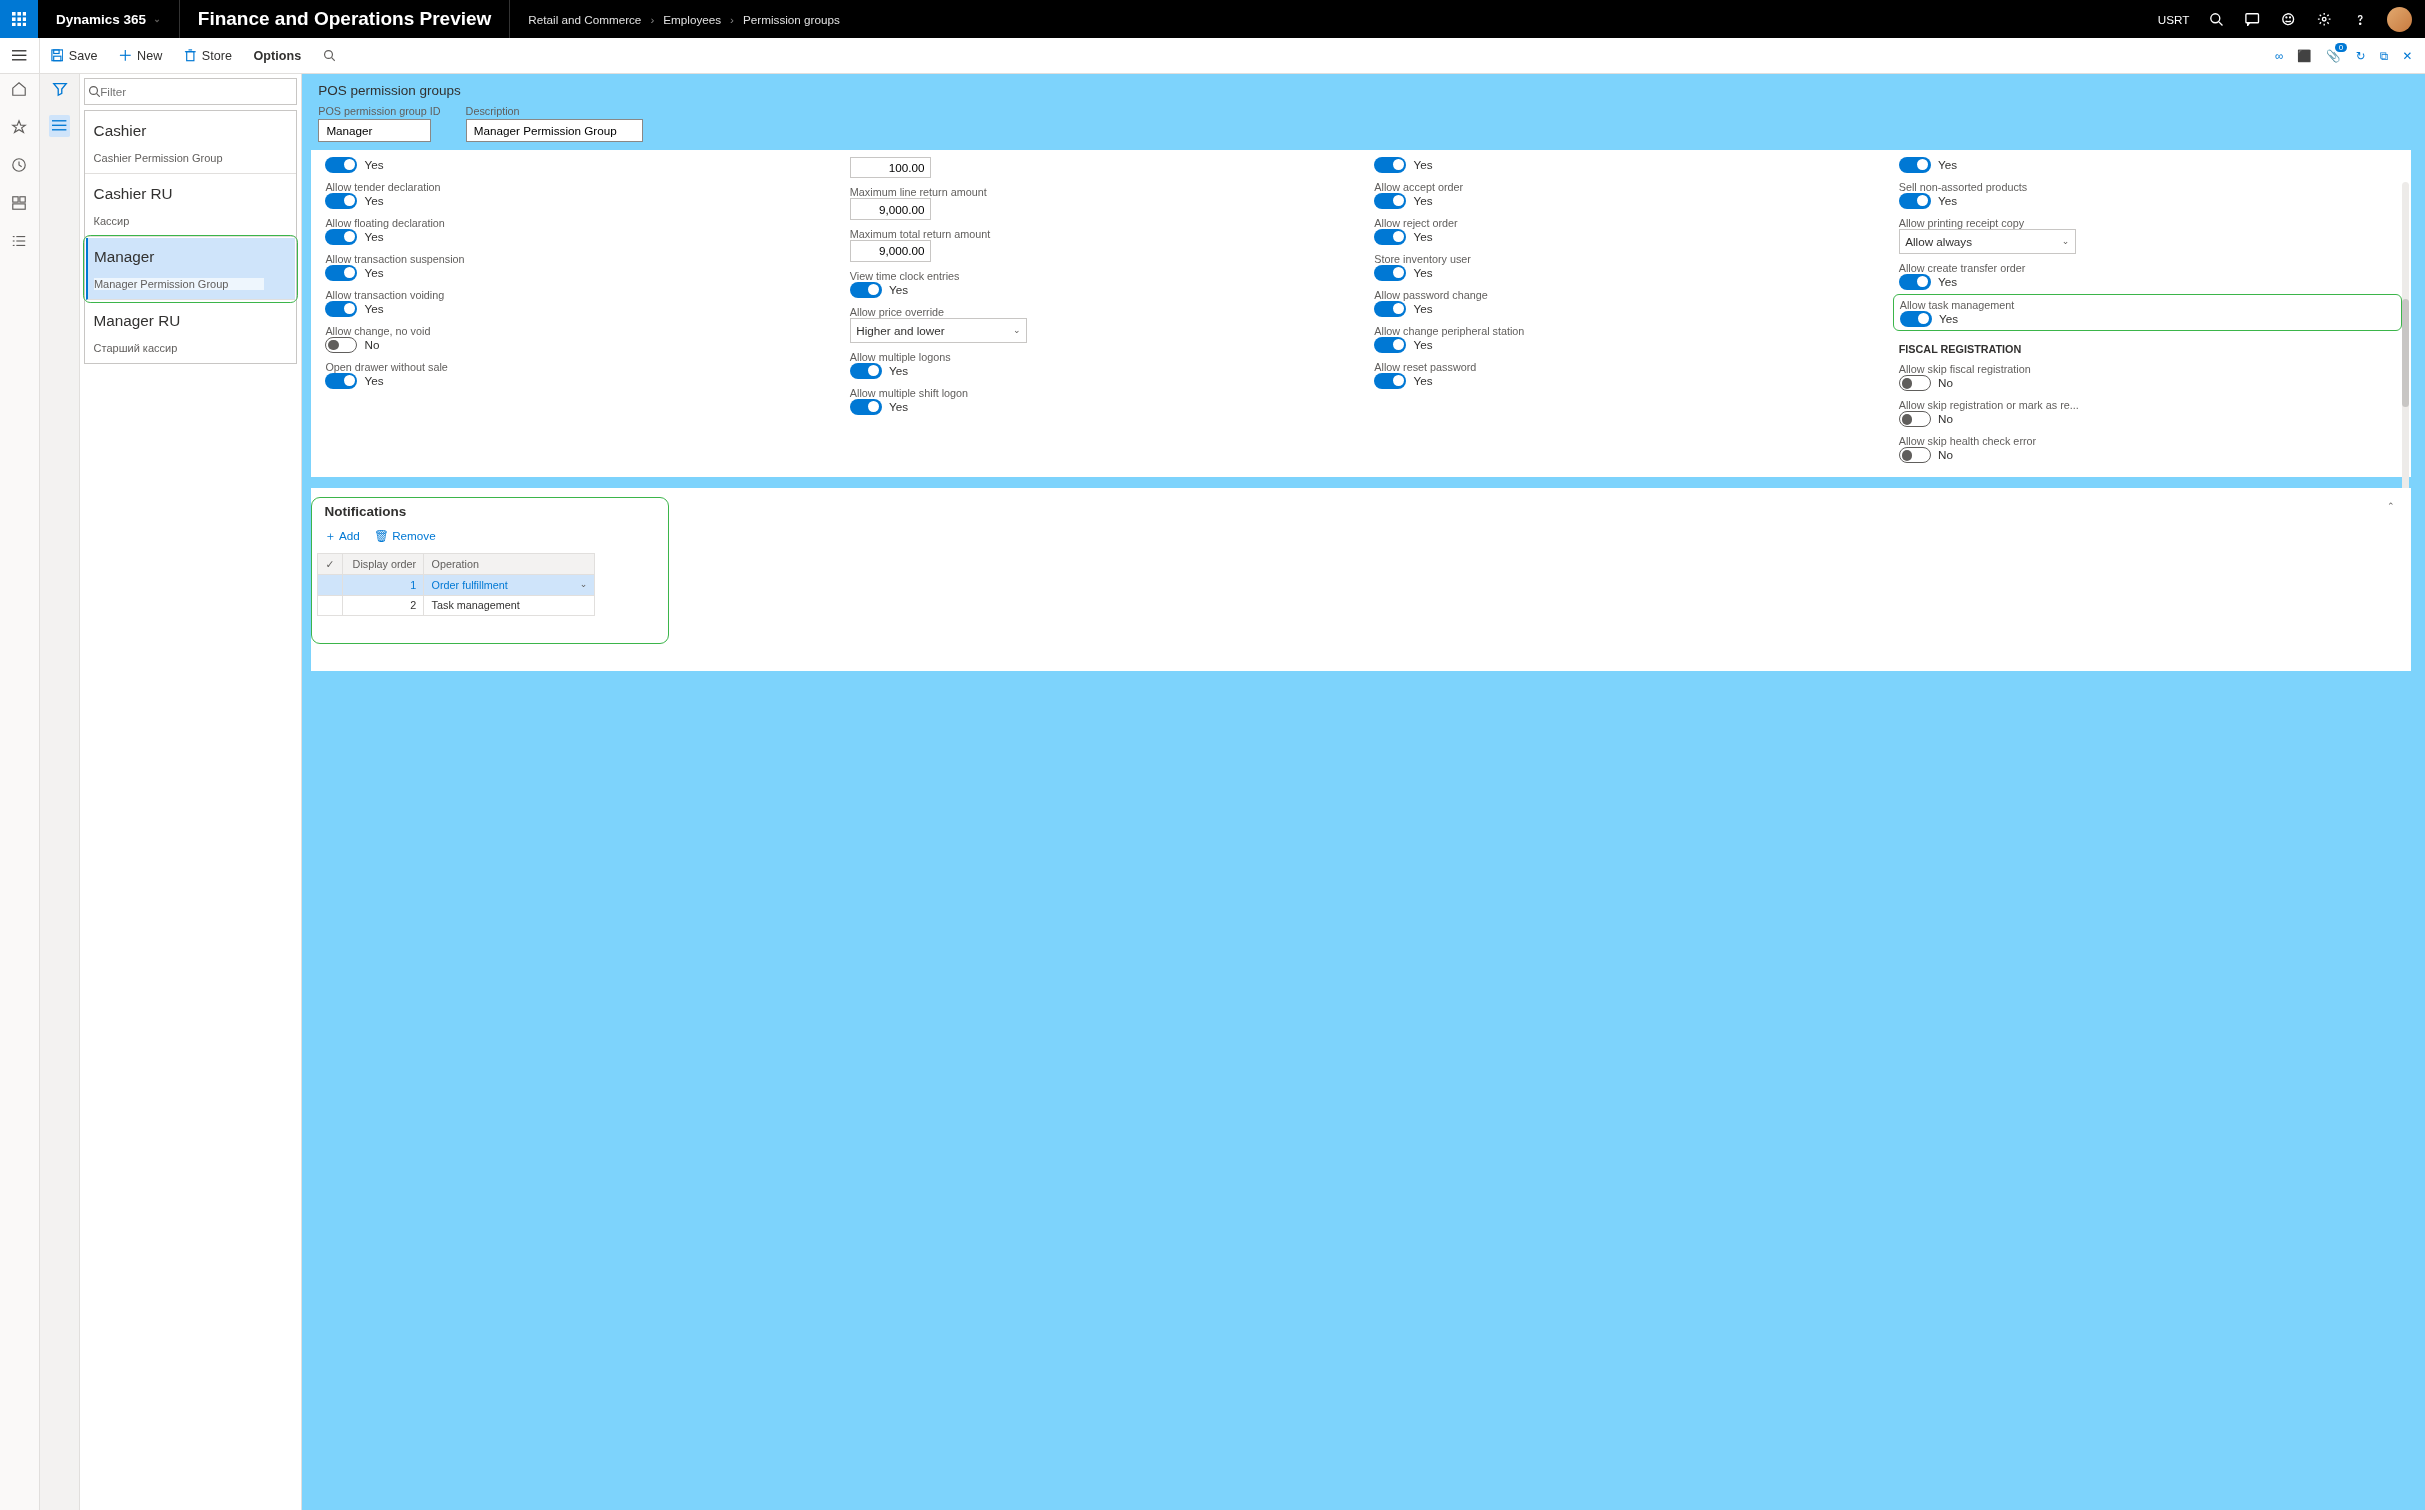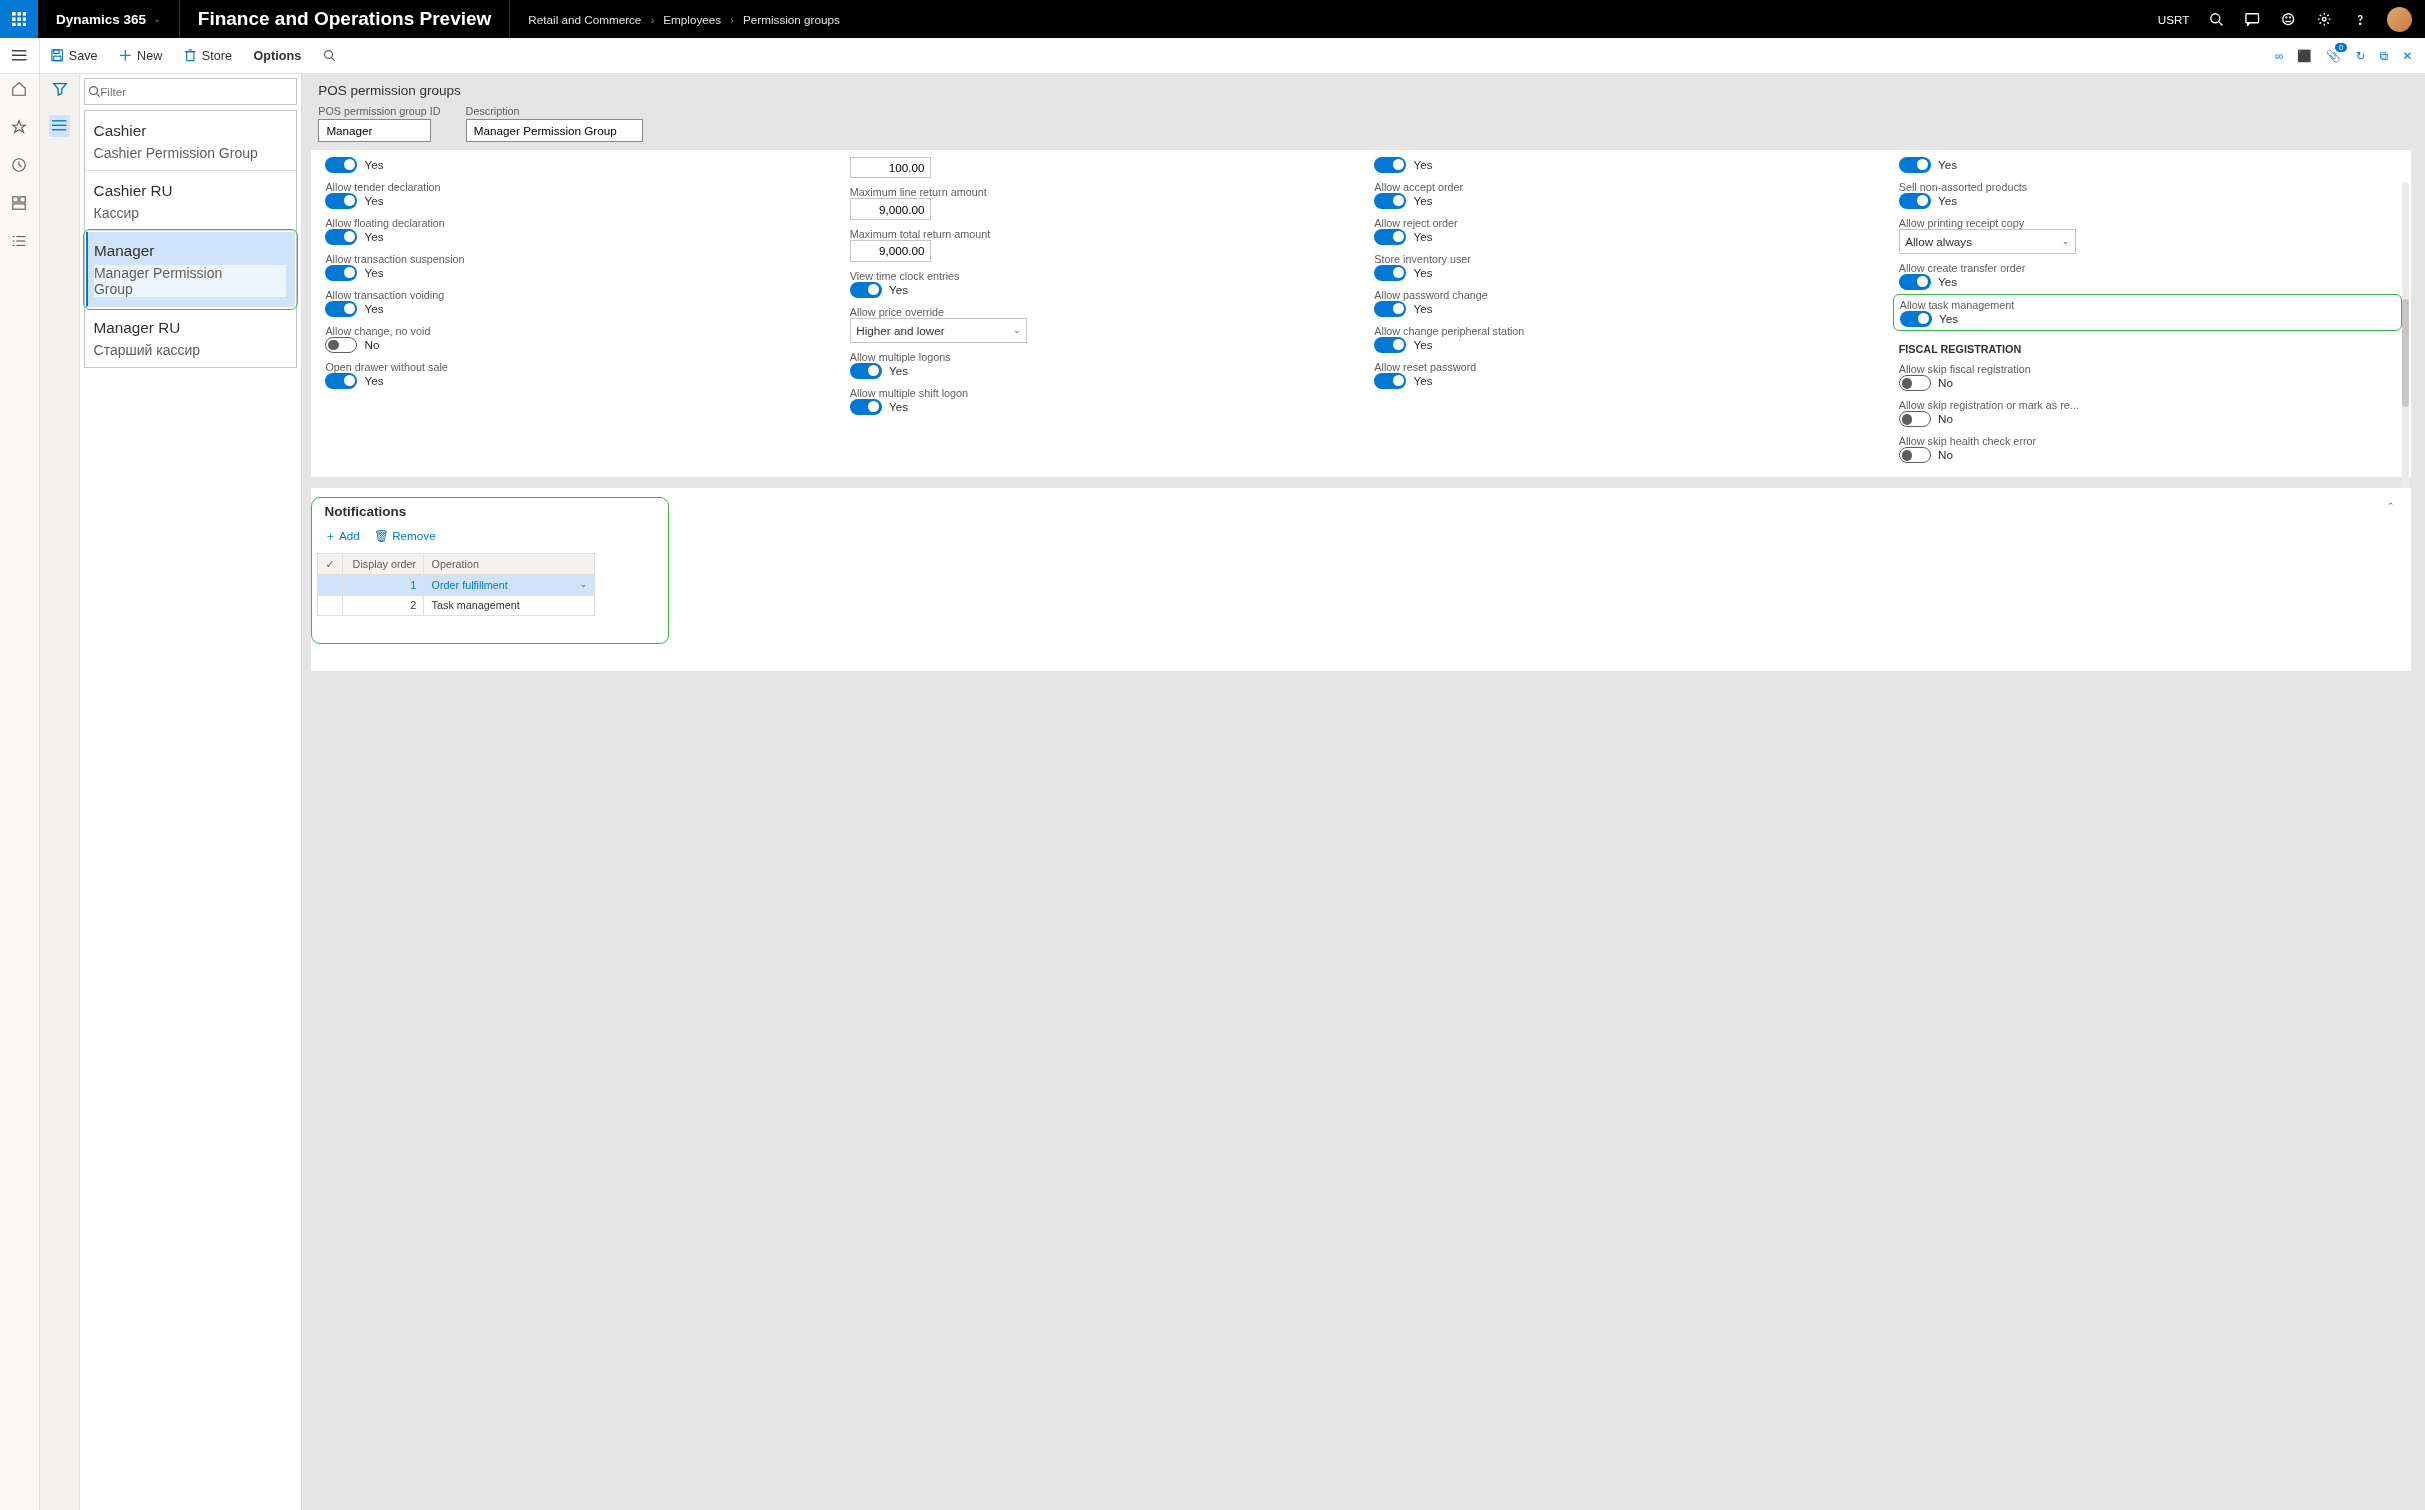--- a/index.html
+++ b/index.html
@@ -28,27 +28,27 @@
 .rail .ic { width: 18px; height: 18px; color: #605e5c; }
 .subrail { width: 40px; border-right: 0.9px solid #e1dfdd; background: #f3f2f1; display: flex; flex-direction: column; align-items: center; padding-top: 7.2px; gap: 16px; }
 .funnel { color: #0078d4; }
 
 
 .listpane { width: 222px; border-right: 0.9px solid #e1dfdd; background: #fff; display: flex; flex-direction: column; padding: 3.6px 3.6px 0; }
 .filterbox { border: 0.9px solid #c8c6c4; height: 27px; display: flex; align-items: center; padding: 0 3px; color: #605e5c; margin-bottom: 5.4px; }
 .filterbox input { border: none; outline: none; font-size: 11.7px; flex: 1; background: transparent; }
 .listitem { padding: 10.8px 9px 9px; border-bottom: 0.9px solid #e1dfdd; }
 .listitem .t { font-size: 15.3px; color: #323130; }
-.listitem .s { font-size: 14px; color: #605e5c; margin-top: 5px; }
+.listitem .s { font-size: 11px; color: #605e5c; margin-top: 12px; }
 .listitem.sel { background: #cfe4fa; border-left: 2.7px solid #0078d4; padding-left: 6.3px; }
 .listitem.sel .s { background: #eef6fd; display: inline-block; padding-right: 36px; }
 .highlight-box { border: 1.8px solid #3bb54a; border-radius: 7.2px; padding: 1.8px; }
 
 
-.mainpane { flex: 1; overflow: auto; padding: 9px 0 18px 9px; background: #e5e5e5; position: relative; }
+.mainpane { flex: 1; overflow: auto; padding: 9px 0 18px 9px; background: #7dd3fc; position: relative; }
 .page-title { font-size: 13.5px; color: #323130; padding: 0 7.2px 7.2px; }
 .hdr-row { display: flex; gap: 25px; padding: 0 7.2px 7.2px; }
 .field-lb { font-size: 10.8px; color: #605e5c; margin-bottom: 1.8px; }
 .field-in { border: 0.9px solid #8a8886; height: 23.4px; padding: 1.8px 7.2px; font-size: 11.7px; background: #fff; }
 .w-id { width: 113px; }
 .w-desc { width: 177px; }
 
 .perm-card { background: #fff; margin: 0 14.4px 10.8px 0; padding: 7.2px 14.4px 14.4px; position: relative; }
 .cols { display: flex; gap: 27px; }
 .col { flex: 1; display: flex; flex-direction: column; gap: 8px; }

